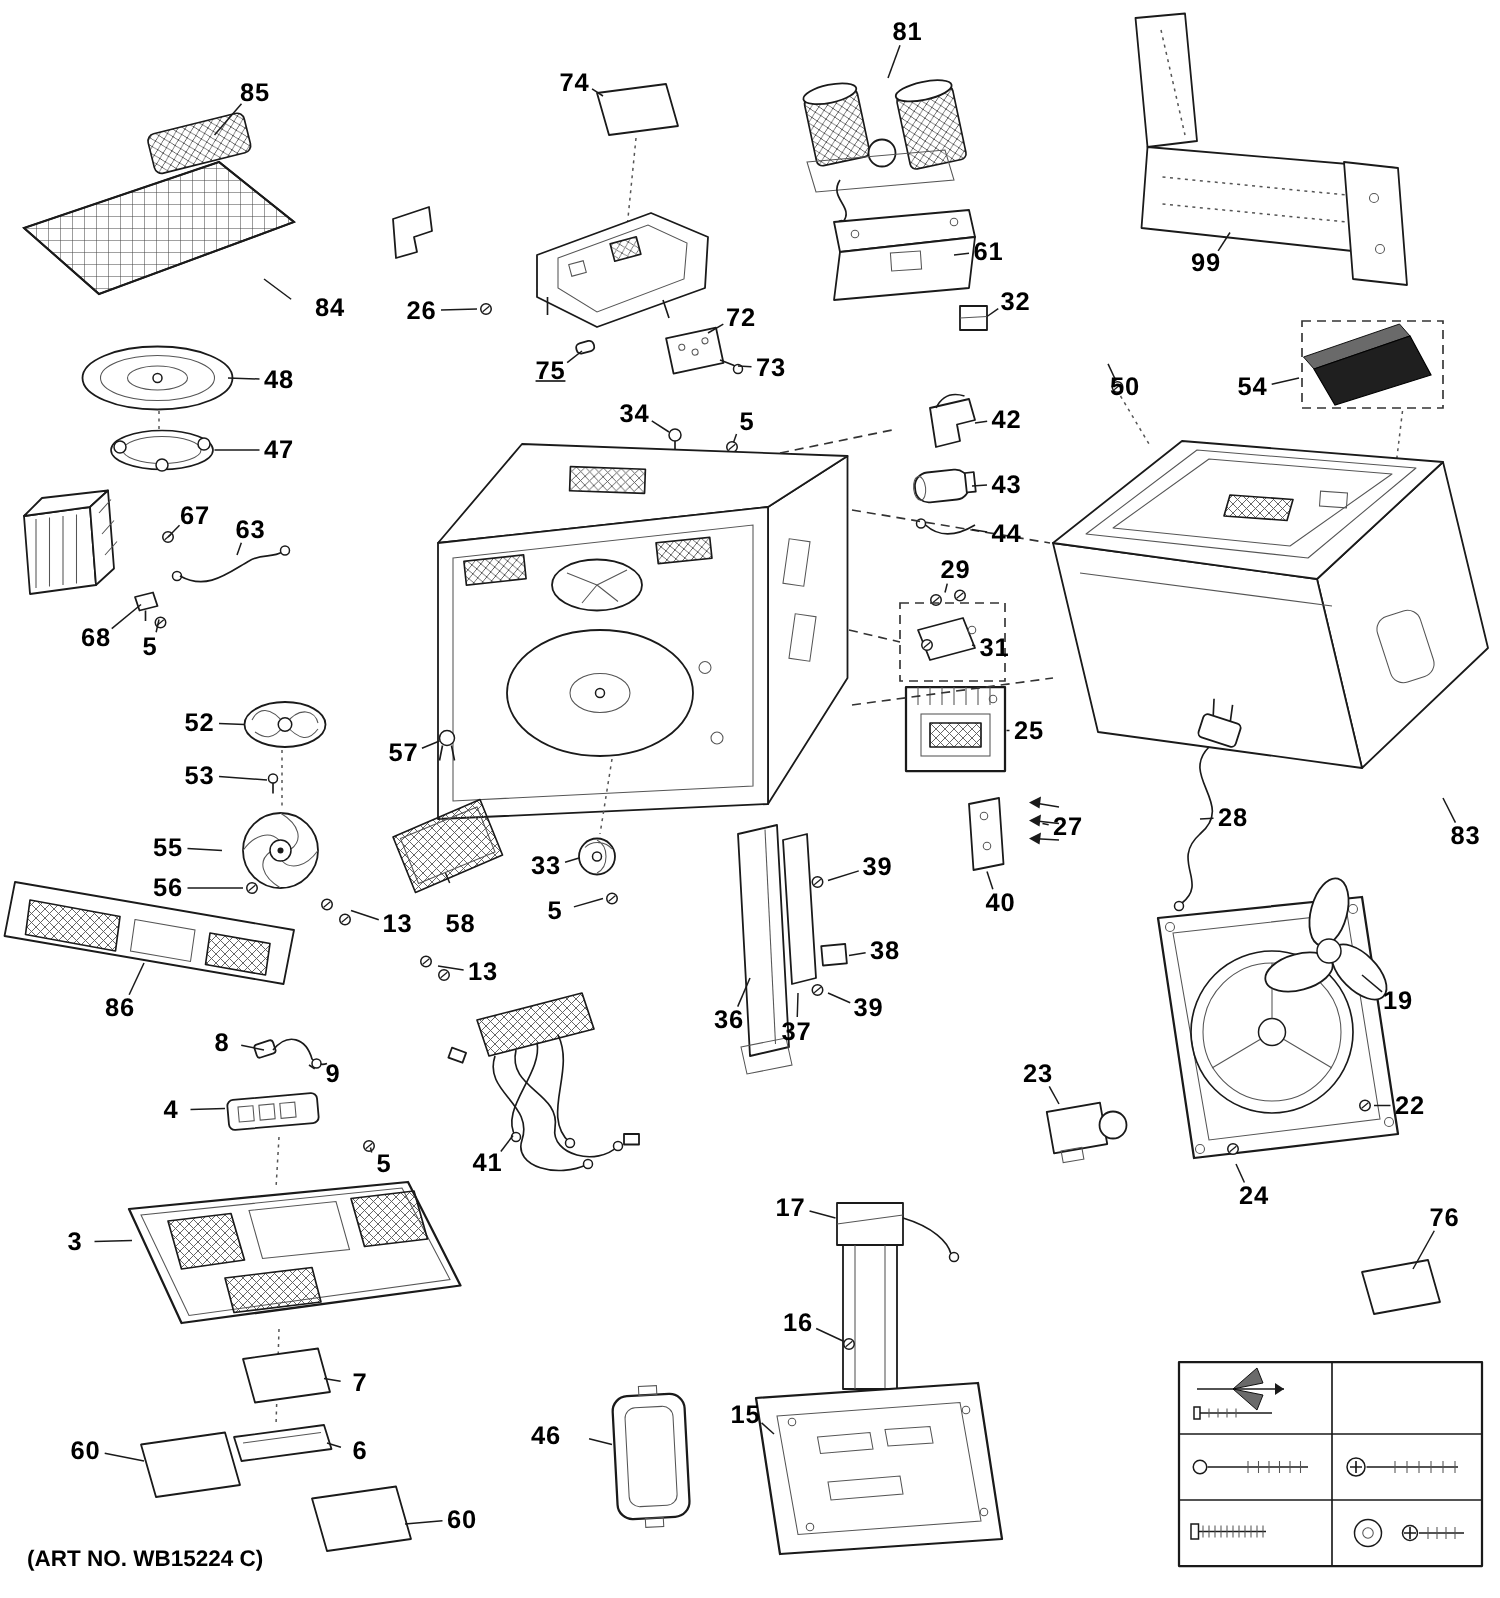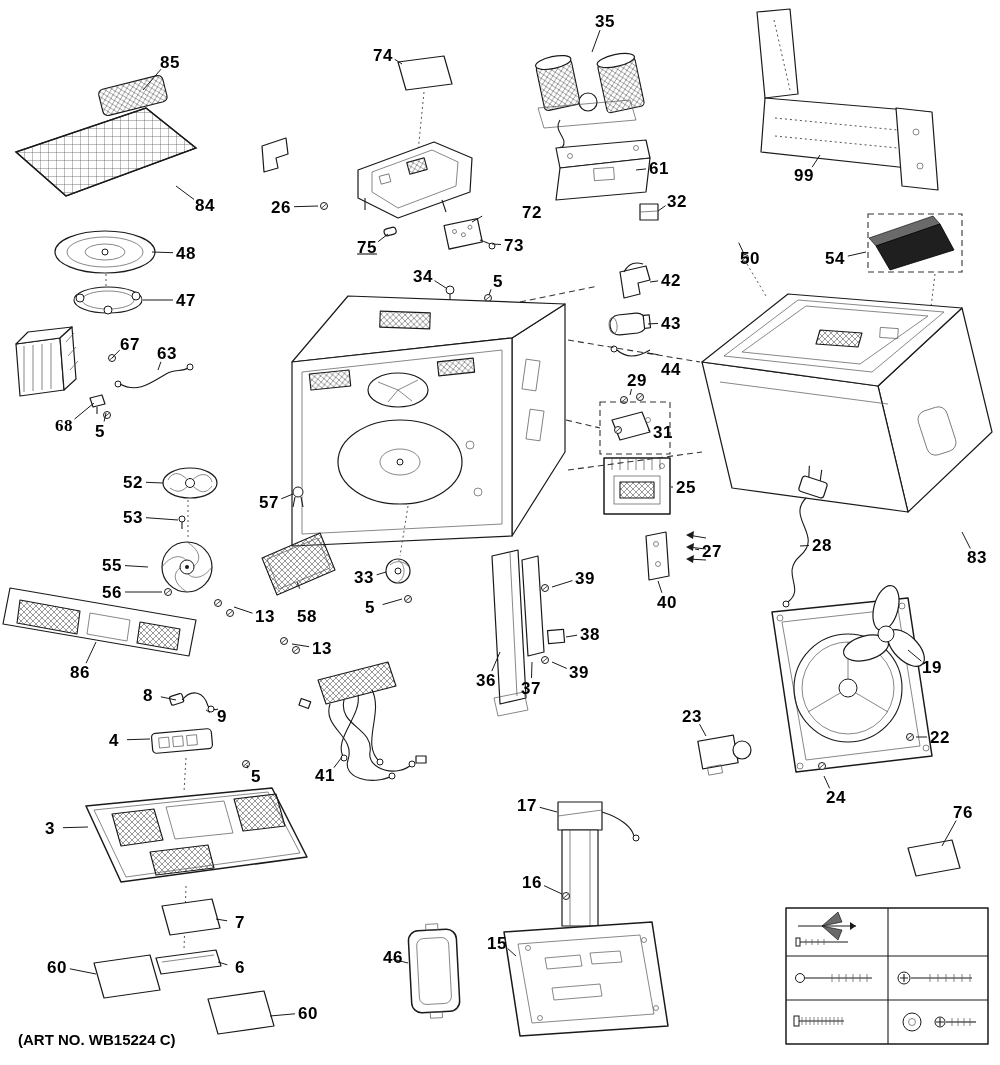--- a/index.html
+++ b/index.html
@@ -544,72 +544,72 @@
         <line x1="921.4" y1="661.2" x2="908" y2="650" class="leader"></line>
         <line x1="699.5" y1="724.2" x2="706" y2="736" class="leader"></line>
         <line x1="927.0" y1="737.0" x2="916" y2="737" class="leader"></line>
         <line x1="829.6" y1="788.3" x2="824" y2="776" class="leader"></line>
         <line x1="956.2" y1="820.5" x2="942" y2="846" class="leader"></line>
       </g>
 </svg>
 
 <div id="callout-layer">
       <div class="callout" style="left: 170px; top: 62px;">85</div>
-      <div class="callout" style="left: 205px; top: 205px; text-align: center;">84</div>
+      <div class="callout" style="left: 220px; top: 205px; text-align: center;">84</div>
       <div class="callout" style="left: 186px; top: 253px;">48</div>
       <div class="callout" style="left: 186px; top: 300px;">47</div>
       <div class="callout" style="left: 130px; top: 344px;">67</div>
       <div class="callout" style="left: 167px; top: 353px;">63</div>
-      <div class="callout" style="left: 64px; top: 425px; font-family: Liberation Serif, serif;">68</div>
+      <div class="callout" style="left: 64px; top: 425px;">68</div>
       <div class="callout" style="left: 100px; top: 431px;">5</div>
       <div class="callout" style="left: 133px; top: 482px;">52</div>
       <div class="callout" style="left: 133px; top: 517px;">53</div>
       <div class="callout" style="left: 112px; top: 565px;">55</div>
       <div class="callout" style="left: 112px; top: 592px;">56</div>
       <div class="callout" style="left: 80px; top: 672px;">86</div>
       <div class="callout" style="left: 265px; top: 616px;">13</div>
       <div class="callout" style="left: 322px; top: 648px;">13</div>
       <div class="callout" style="left: 148px; top: 695px;">8</div>
       <div class="callout" style="left: 222px; top: 716px;">9</div>
       <div class="callout" style="left: 114px; top: 740px;">4</div>
       <div class="callout" style="left: 256px; top: 776px;">5</div>
       <div class="callout" style="left: 50px; top: 828px;">3</div>
       <div class="callout" style="left: 240px; top: 922px;">7</div>
       <div class="callout" style="left: 240px; top: 967px;">6</div>
       <div class="callout" style="left: 57px; top: 967px;">60</div>
       <div class="callout" style="left: 308px; top: 1013px;">60</div>
       <div class="callout" style="left: 383px; top: 55px;">74</div>
       <div class="callout" style="left: 281px; top: 207px;">26</div>
       <div class="callout" style="left: 367px; top: 247px; text-decoration: underline;">75</div>
-      <div class="callout" style="left: 494px; top: 212px; margin-left: 38px;">72</div>
+      <div class="callout" style="left: 494px; top: 212px;">72</div>
       <div class="callout" style="left: 514px; top: 245px;">73</div>
       <div class="callout" style="left: 423px; top: 276px;">34</div>
       <div class="callout" style="left: 498px; top: 281px;">5</div>
-      <div class="callout" style="left: 605px; top: 21px;">35</div>
+      <div class="callout" style="left: 605px; top: 21px;">81</div>
       <div class="callout" style="left: 659px; top: 168px;">61</div>
       <div class="callout" style="left: 677px; top: 201px;">32</div>
       <div class="callout" style="left: 671px; top: 280px;">42</div>
       <div class="callout" style="left: 671px; top: 323px;">43</div>
-      <div class="callout" style="left: 671px; top: 369px;">44</div>
+      <div class="callout" style="left: 671px; top: 356px;">44</div>
       <div class="callout" style="left: 637px; top: 380px;">29</div>
       <div class="callout" style="left: 663px; top: 432px;">31</div>
       <div class="callout" style="left: 686px; top: 487px;">25</div>
       <div class="callout" style="left: 712px; top: 551px;">27</div>
       <div class="callout" style="left: 667px; top: 602px;">40</div>
       <div class="callout" style="left: 269px; top: 502px;">57</div>
       <div class="callout" style="left: 307px; top: 616px;">58</div>
       <div class="callout" style="left: 364px; top: 577px;">33</div>
       <div class="callout" style="left: 370px; top: 607px;">5</div>
       <div class="callout" style="left: 585px; top: 578px;">39</div>
       <div class="callout" style="left: 590px; top: 634px;">38</div>
       <div class="callout" style="left: 579px; top: 672px;">39</div>
       <div class="callout" style="left: 531px; top: 688px;">37</div>
       <div class="callout" style="left: 486px; top: 680px;">36</div>
       <div class="callout" style="left: 325px; top: 775px;">41</div>
-      <div class="callout" style="left: 393px; top: 957px;">46</div>
+      <div class="callout" style="left: 364px; top: 957px;">46</div>
       <div class="callout" style="left: 527px; top: 805px;">17</div>
       <div class="callout" style="left: 532px; top: 882px;">16</div>
       <div class="callout" style="left: 497px; top: 943px;">15</div>
       <div class="callout" style="left: 804px; top: 175px;">99</div>
       <div class="callout" style="left: 750px; top: 234px; margin-top: 24px;">50</div>
       <div class="callout" style="left: 835px; top: 258px;">54</div>
       <div class="callout" style="left: 977px; top: 557px;">83</div>
       <div class="callout" style="left: 822px; top: 545px;">28</div>
       <div class="callout" style="left: 932px; top: 667px;">19</div>
       <div class="callout" style="left: 692px; top: 716px;">23</div>

